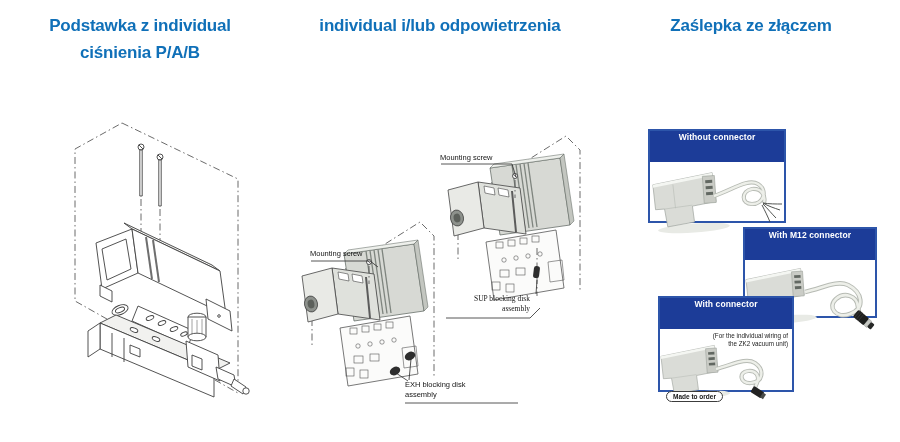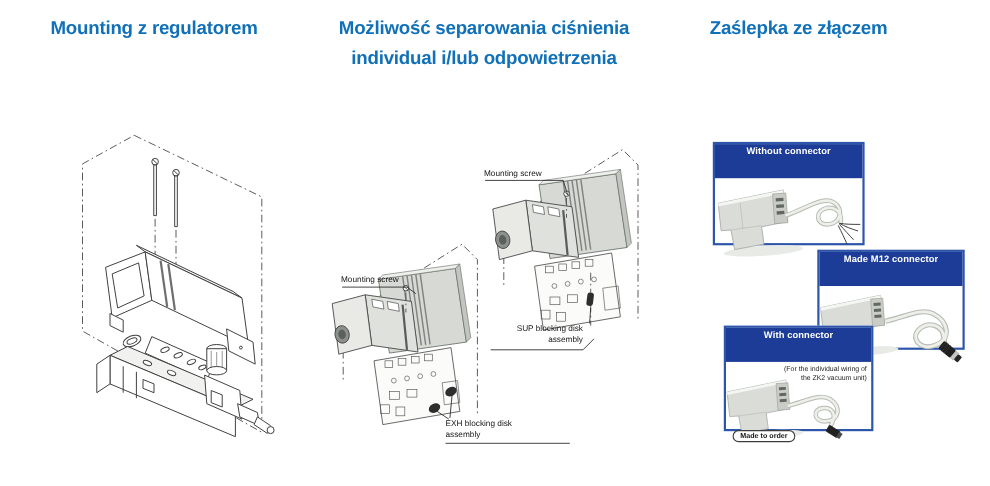--- a/index.html
+++ b/index.html
@@ -10,41 +10,42 @@
   .heading span{display:block;}
   
   .illus{position:absolute;}
   svg{display:block;}
   .ln{fill:none;stroke:#3f3f3f;stroke-width:0.9;stroke-linejoin:round;}
   .lnw{fill:#ffffff;stroke:#3f3f3f;stroke-width:0.9;stroke-linejoin:round;}
   .lnt{fill:#f1f1ef;stroke:#3f3f3f;stroke-width:0.9;stroke-linejoin:round;}
   .dd{fill:none;stroke:#5a5a5a;stroke-width:0.9;stroke-dasharray:7 3 1.5 3;}
   .lead{fill:none;stroke:#2b2b2b;stroke-width:0.8;}
   .lbl{position:absolute;font-size:7.5px;line-height:10px;color:#151515;white-space:nowrap;}
-  .lbl.right{text-align:right;white-space:normal;}
+  .lbl.right{text-align:right;white-space:normal;font-family:Liberation Serif, serif;}
   .lbl span{display:block;}
   
   .photo-box{position:absolute;background:#ffffff;border:2px solid #2d55aa;box-sizing:border-box;}
   .photo-box-header{height:31px;line-height:13px;background:#1c3c98;color:#ffffff;
                     font-size:8.5px;font-weight:700;text-align:center;letter-spacing:0.1px;}
   .photo-box-body{position:relative;width:100%;height:calc(100% - 13px);overflow:hidden;}
   .photo-box-body svg{position:absolute;left:0;top:0;}
   .note{position:absolute;right:4px;top:3px;font-size:6.3px;line-height:8px;
         text-align:right;color:#1c1c1c;}
   .note span{display:block;}
   .badge{position:absolute;left:6px;bottom:6px;border:1px solid #3c3c3c;border-radius:8px;
          padding:1px 6px;font-size:6.5px;font-weight:700;color:#161616;background:#fff;}
 </style>
 </head>
 <body>
 
 <div class="page">
 
   <h2 class="heading" style="left:15px;top:12px;width:250px;">
-    <span>Mounting z regulatorem</span>
+    <span>Podstawka z individual</span>
+    <span>ciśnienia P/A/B</span>
   </h2>
 
   <div class="illus" style="left:60px;top:103px;width:215px;height:325px;">
     <svg width="215" height="325" viewBox="0 0 215 325">
 
       <polygon class="dd" points="62,20 178,76 178,290 15,198 15,46"></polygon>
 
       <g>
         <circle class="lnw" cx="81" cy="44" r="3"></circle>
           <line class="ln" x1="79" y1="42" x2="83" y2="46"></line>
@@ -96,21 +97,20 @@
         <polygon class="lnw" points="126,238 158,252 160,278 128,264"></polygon>
         <polygon class="ln" points="132,252 142,256 142,267 132,263"></polygon>
         <polygon class="lnw" points="156,264 174,272 176,284 158,276"></polygon>
         <polygon class="lnw" points="174,276 186,284 183,291 171,283"></polygon>
         <circle class="lnw" cx="186" cy="288" r="3.2"></circle>
       </g>
     </svg>
   </div>
 
   <h2 class="heading" style="left:290px;top:12px;width:300px;">
-    <span>Możliwość separowania ciśnienia</span>
     <span>individual i/lub odpowietrzenia</span>
   </h2>
 
   <div class="illus" style="left:300px;top:128px;width:285px;height:300px;">
     <svg width="285" height="300" viewBox="0 0 285 300">
 
       <g transform="translate(148,14)">
         <polyline class="dd" points="10,62 118,-6 132,8 132,150"></polyline>
         <line class="dd" x1="10" y1="62" x2="10" y2="120"></line>
         <polygon points="42,26 112,16 122,83 52,93" fill="#d7d9d4" stroke="#58605a" stroke-width="0.7"></polygon>
@@ -217,21 +217,21 @@
     <div class="lbl right" style="left:138px;top:166px;width:92px;">
       <span>SUP blocking disk</span>
       <span>assembly</span>
     </div>
     <div class="lbl" style="left:105px;top:252px;width:92px;white-space:normal;">
       <span>EXH blocking disk</span>
       <span>assembly</span>
     </div>
   </div>
 
-  <h2 class="heading" style="left:601px;top:12px;width:250px;">
+  <h2 class="heading" style="left:626px;top:12px;width:250px;">
     <span>Zaślepka ze złączem</span>
   </h2>
 
   <div class="illus" style="left:640px;top:125px;width:250px;height:280px;">
 
     <div class="photo-box" style="left:8px;top:4px;width:138px;height:94px;">
       <div class="photo-box-header">Without connector</div>
       <div class="photo-box-body">
         <svg width="134" height="79" viewBox="0 0 134 79">
           <g transform="translate(4,8) rotate(-4 40 30)">
@@ -253,21 +253,21 @@
             <path d="M113,41 C118,44 124,46 130,48"></path>
             <path d="M113,41 C119,42 126,42 132,42"></path>
             <path d="M113,42 C118,47 122,52 126,56"></path>
             <path d="M112,43 C115,49 118,55 120,60"></path>
           </g>
         </svg>
       </div>
     </div>
 
     <div class="photo-box" style="left:103px;top:102px;width:134px;height:91px;">
-      <div class="photo-box-header">Made M12 connector</div>
+      <div class="photo-box-header">With M12 connector</div>
       <div class="photo-box-body">
         <svg width="130" height="76" viewBox="0 0 130 76">
           <g transform="translate(2,6) scale(0.92)">
             <g transform="rotate(-4 40 30)">
               <ellipse cx="38" cy="58" rx="36" ry="4.5" fill="#e8eae5"></ellipse>
               <polygon points="0,12 60,4 62,33 38,36 39,52 12,55 10,37 1,37" fill="#dadcd7" stroke="#a0a59f" stroke-width="0.7"></polygon>
               <polygon points="0,12 60,4 60,7 0,15" fill="#f4f6f2"></polygon>
               <line x1="10" y1="37" x2="38" y2="35" stroke="#b8bcb6" stroke-width="0.6"></line>
               <rect x="50" y="7" width="12" height="27" fill="#caccc6" stroke="#9aa099" stroke-width="0.6"></rect>
               <rect x="52.5" y="11" width="7" height="3" fill="#626862"></rect>

